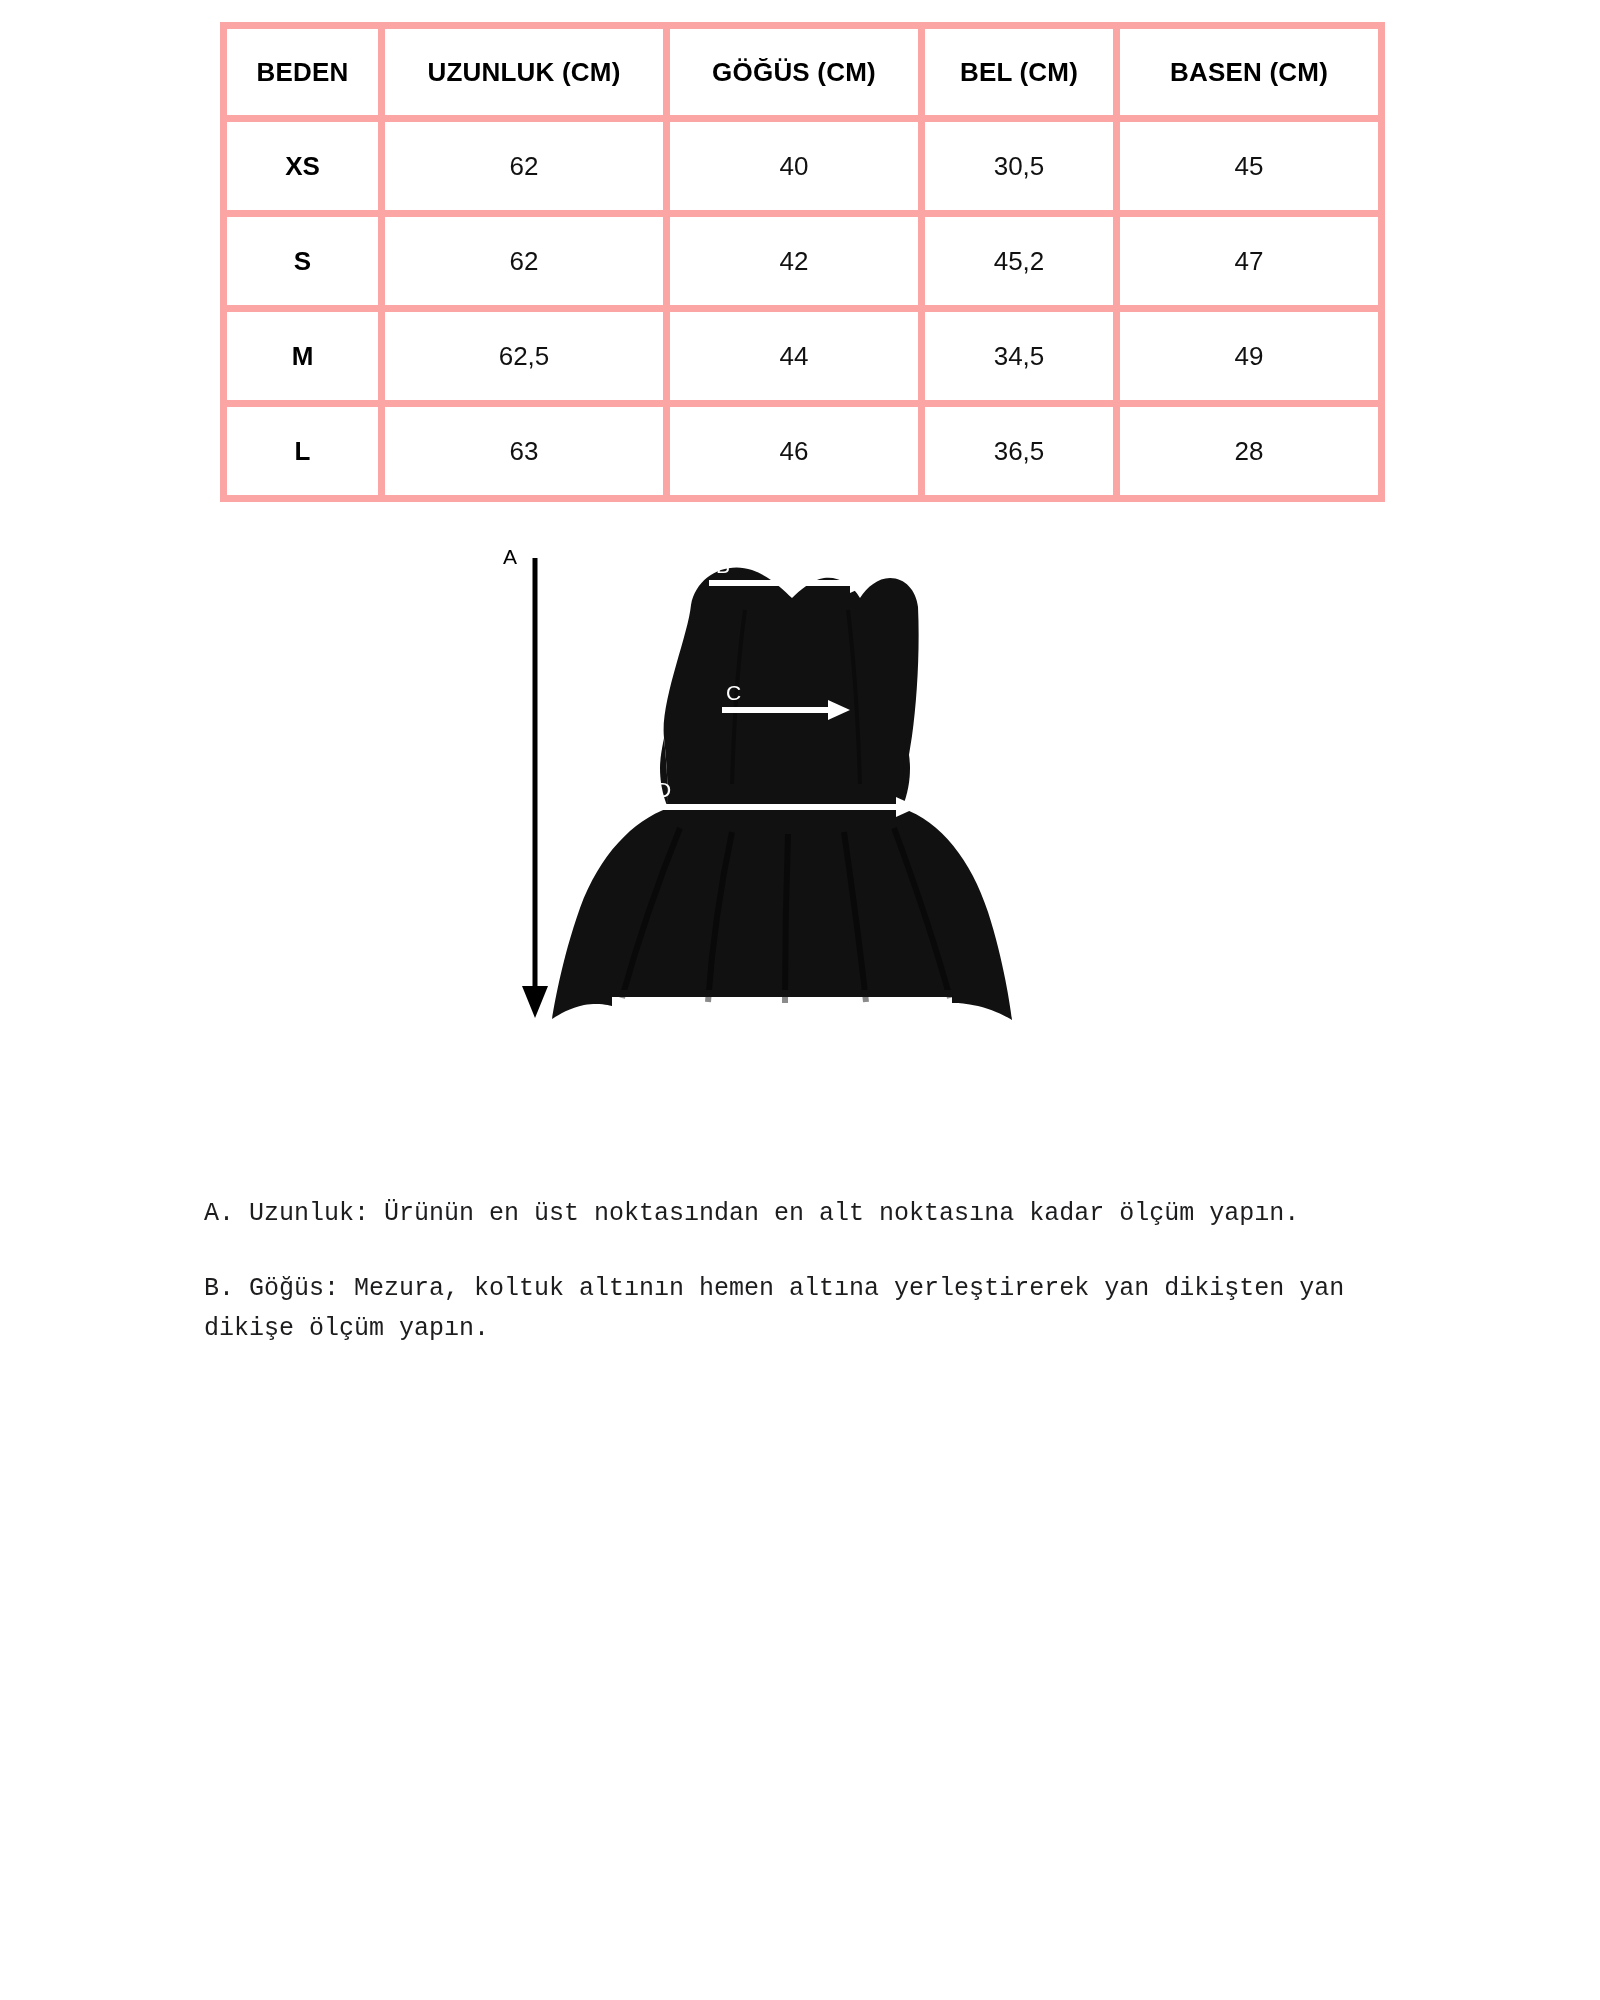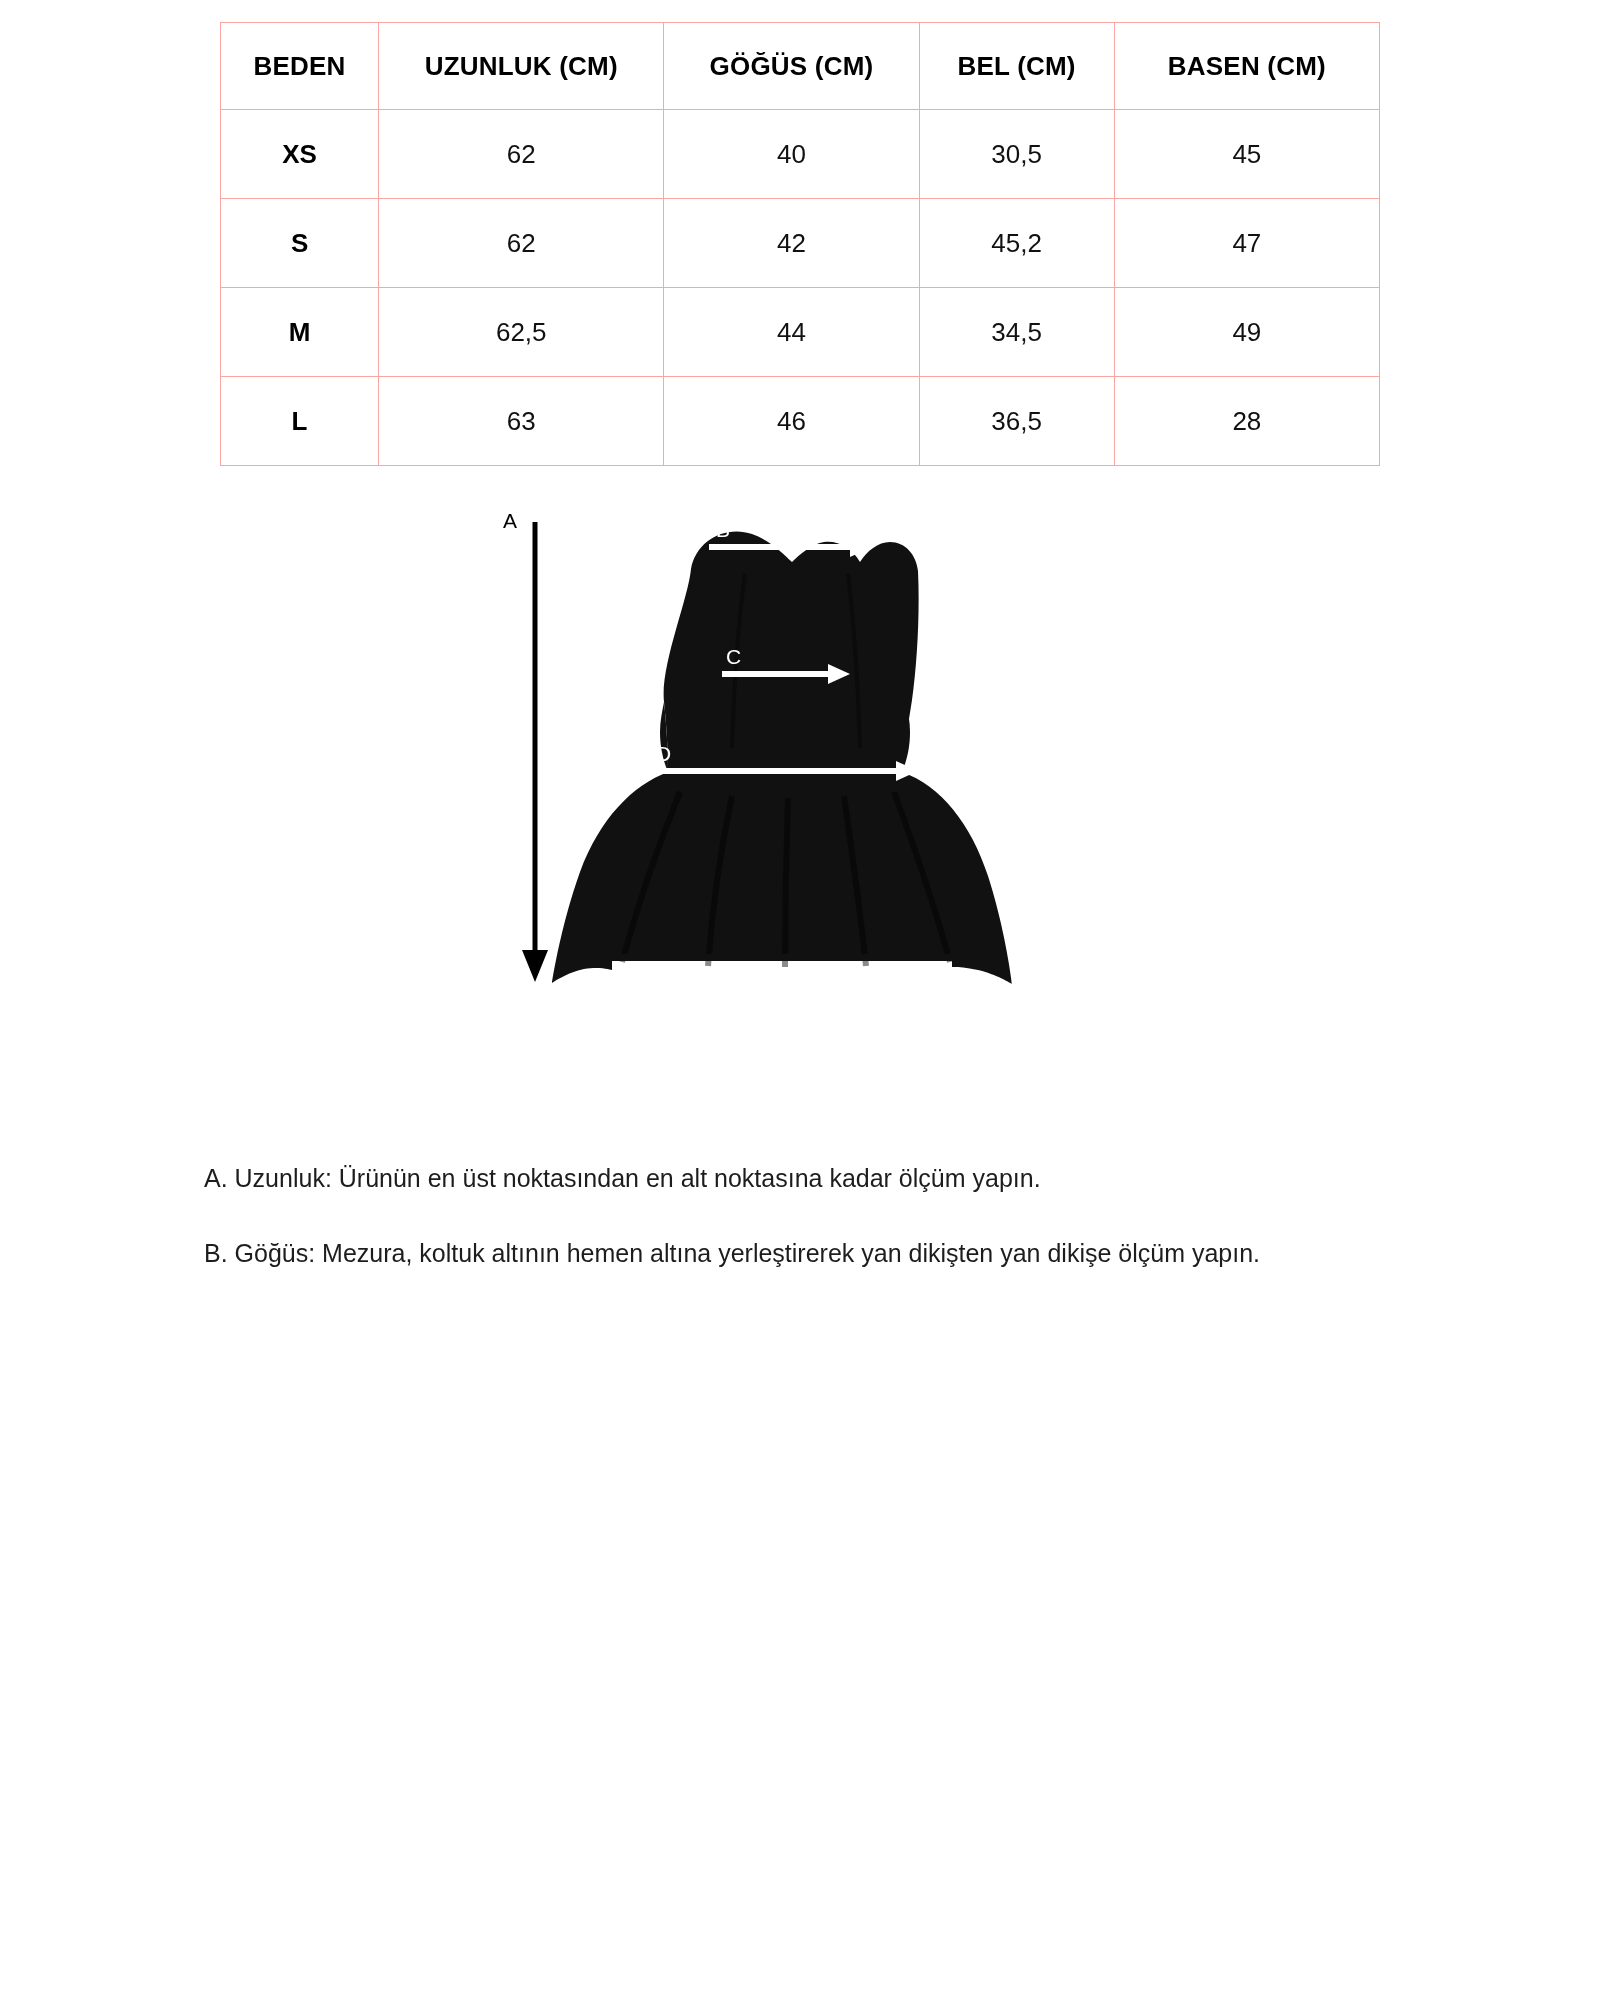--- a/index.html
+++ b/index.html
@@ -25,21 +25,21 @@
   .table-wrap {
     padding: 22px 60px 0 60px;
   }
   table.size-table {
     width: 100%;
     border-collapse: collapse;
     table-layout: fixed;
   }
   table.size-table th,
   table.size-table td {
-    border: 1px solid #fca5a5;
+    border: 7px solid #fca5a5;
     text-align: center;
     vertical-align: middle;
     background: #ffffff;
   }
   table.size-table th {
     height: 84px;
     font-size: 26px;
     font-weight: bold;
     letter-spacing: 0.2px;
     color: #000000;
@@ -69,20 +69,21 @@
   .diagram svg {
     display: block;
     position: absolute;
     left: 0;
     top: 0;
   }
 
   
   .descriptions {
     padding: 64px 44px 40px 44px;
+    font-family: Liberation Mono, monospace;
   }
   .descriptions p {
     font-size: 25px;
     line-height: 1.62;
     color: #1d1d1f;
     margin: 0 0 34px 0;
     font-weight: normal;
   }
   .descriptions p:last-child {
     margin-bottom: 0;

